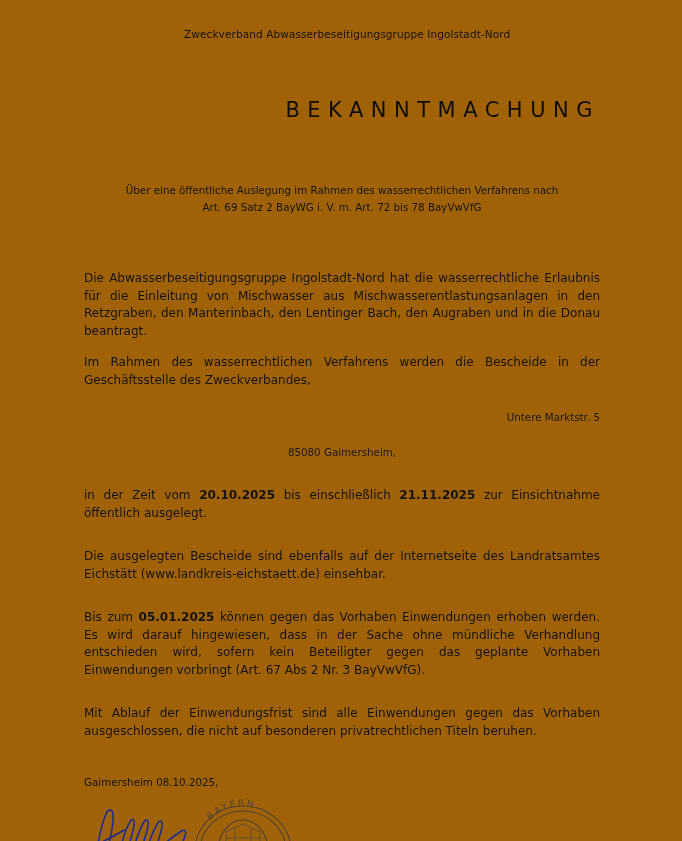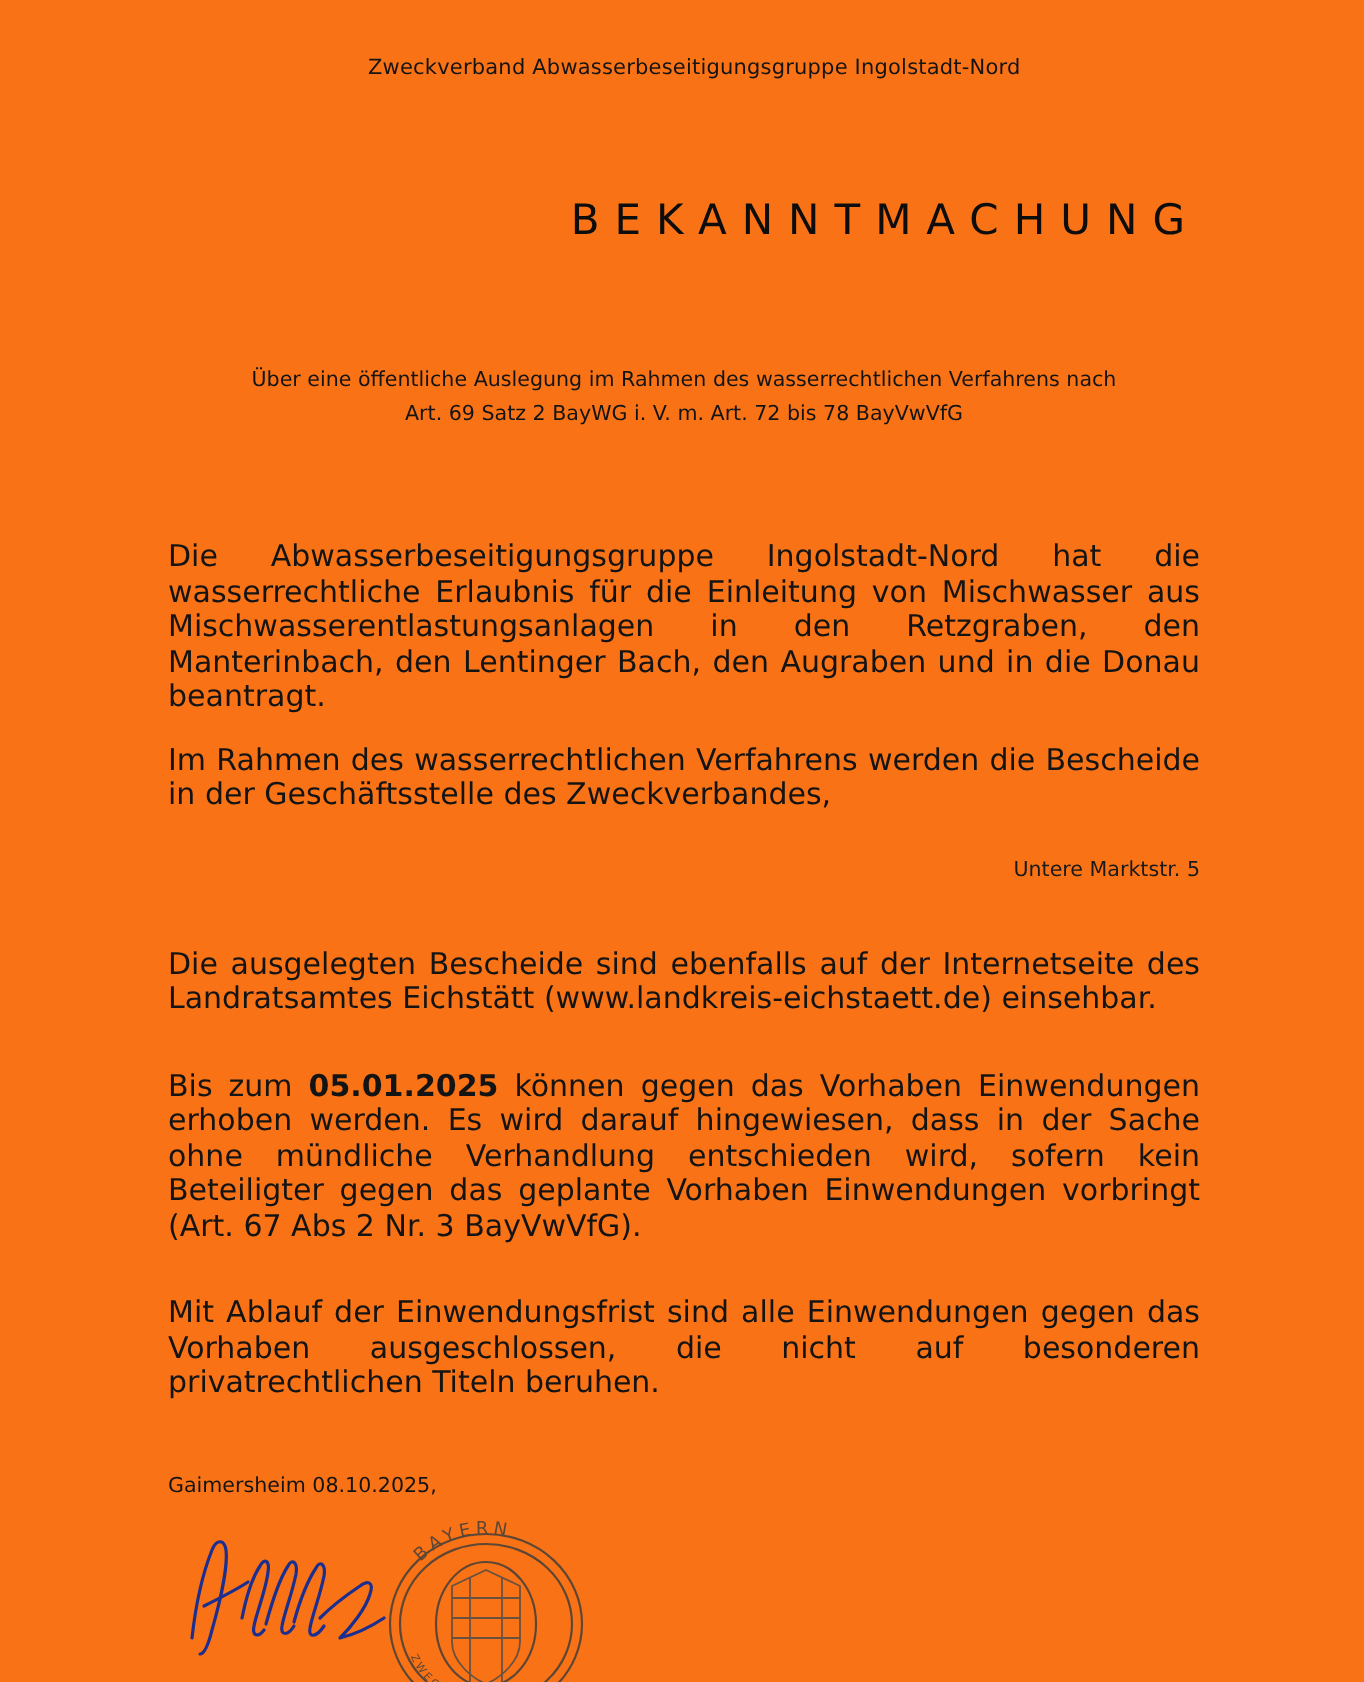--- a/index.html
+++ b/index.html
@@ -8,21 +8,21 @@
     background: #ffffff;
   }
   body {
     font-family: "DejaVu Sans", sans-serif;
     color: #1a1a1a;
   }
   .page {
     position: relative;
     width: 682px;
     height: 841px;
-    background: #f97316;
+    background: #a16207;
     box-sizing: border-box;
     overflow: hidden;
   }
   .content {
     position: absolute;
     left: 84px;
     top: 0;
     width: 516px;
     height: 841px;
   }
@@ -50,21 +50,21 @@
     color: #141414;
   }
   .subtitle .line2 {
     display: block;
   }
   .body-block {
     margin-top: 54px;
   }
   p.para {
     margin: 0 0 14px 0;
-    font-size: 15px;
+    font-size: 12px;
     line-height: 17.5px;
     text-align: justify;
     text-justify: inter-word;
     color: #141414;
   }
   p.para.tight {
   }
   .addr {
     text-align: center;
     font-size: 10.3px;
@@ -134,21 +134,25 @@
       <span class="line2">Art. 69 Satz 2 BayWG i. V. m. Art. 72 bis 78 BayVwVfG</span>
     </div>
 
     <div class="body-block">
 
       <p class="para">Die Abwasserbeseitigungsgruppe Ingolstadt-Nord hat die wasserrechtliche Erlaubnis für die Einleitung von Mischwasser aus Mischwasserentlastungsanlagen in den Retzgraben, den Manterinbach, den Lentinger Bach, den Augraben und in die Donau beantragt.</p>
 
       <p class="para tight">Im Rahmen des wasserrechtlichen Verfahrens werden die Bescheide in der Geschäftsstelle des Zweckverbandes,</p>
 
       <p class="addr first">Untere Marktstr. 5</p>
-
+      <p class="addr second">85080 Gaimersheim,</p>
+
+      <p class="para">
+        <span>in der Zeit vom </span><b class="nowrap">20.10.2025</b><span> bis einschließlich </span><b class="nowrap">21.11.2025</b><span> zur Einsichtnahme öffentlich ausgelegt.</span>
+      </p>
 
       <div class="spacer-12"></div>
 
       <p class="para">Die ausgelegten Bescheide sind ebenfalls auf der Internetseite des Landratsamtes Eichstätt (www.landkreis-eichstaett.de) einsehbar.</p>
 
       <div class="spacer-12"></div>
 
       <p class="para">
         <span>Bis zum </span><b class="nowrap">05.01.2025</b><span> können gegen das Vorhaben Einwendungen erhoben werden. Es wird darauf hingewiesen, dass in der Sache ohne mündliche Verhandlung entschieden wird, sofern kein Beteiligter gegen das geplante Vorhaben Einwendungen vorbringt (Art. 67 Abs 2 Nr. 3 BayVwVfG).</span>
       </p>

